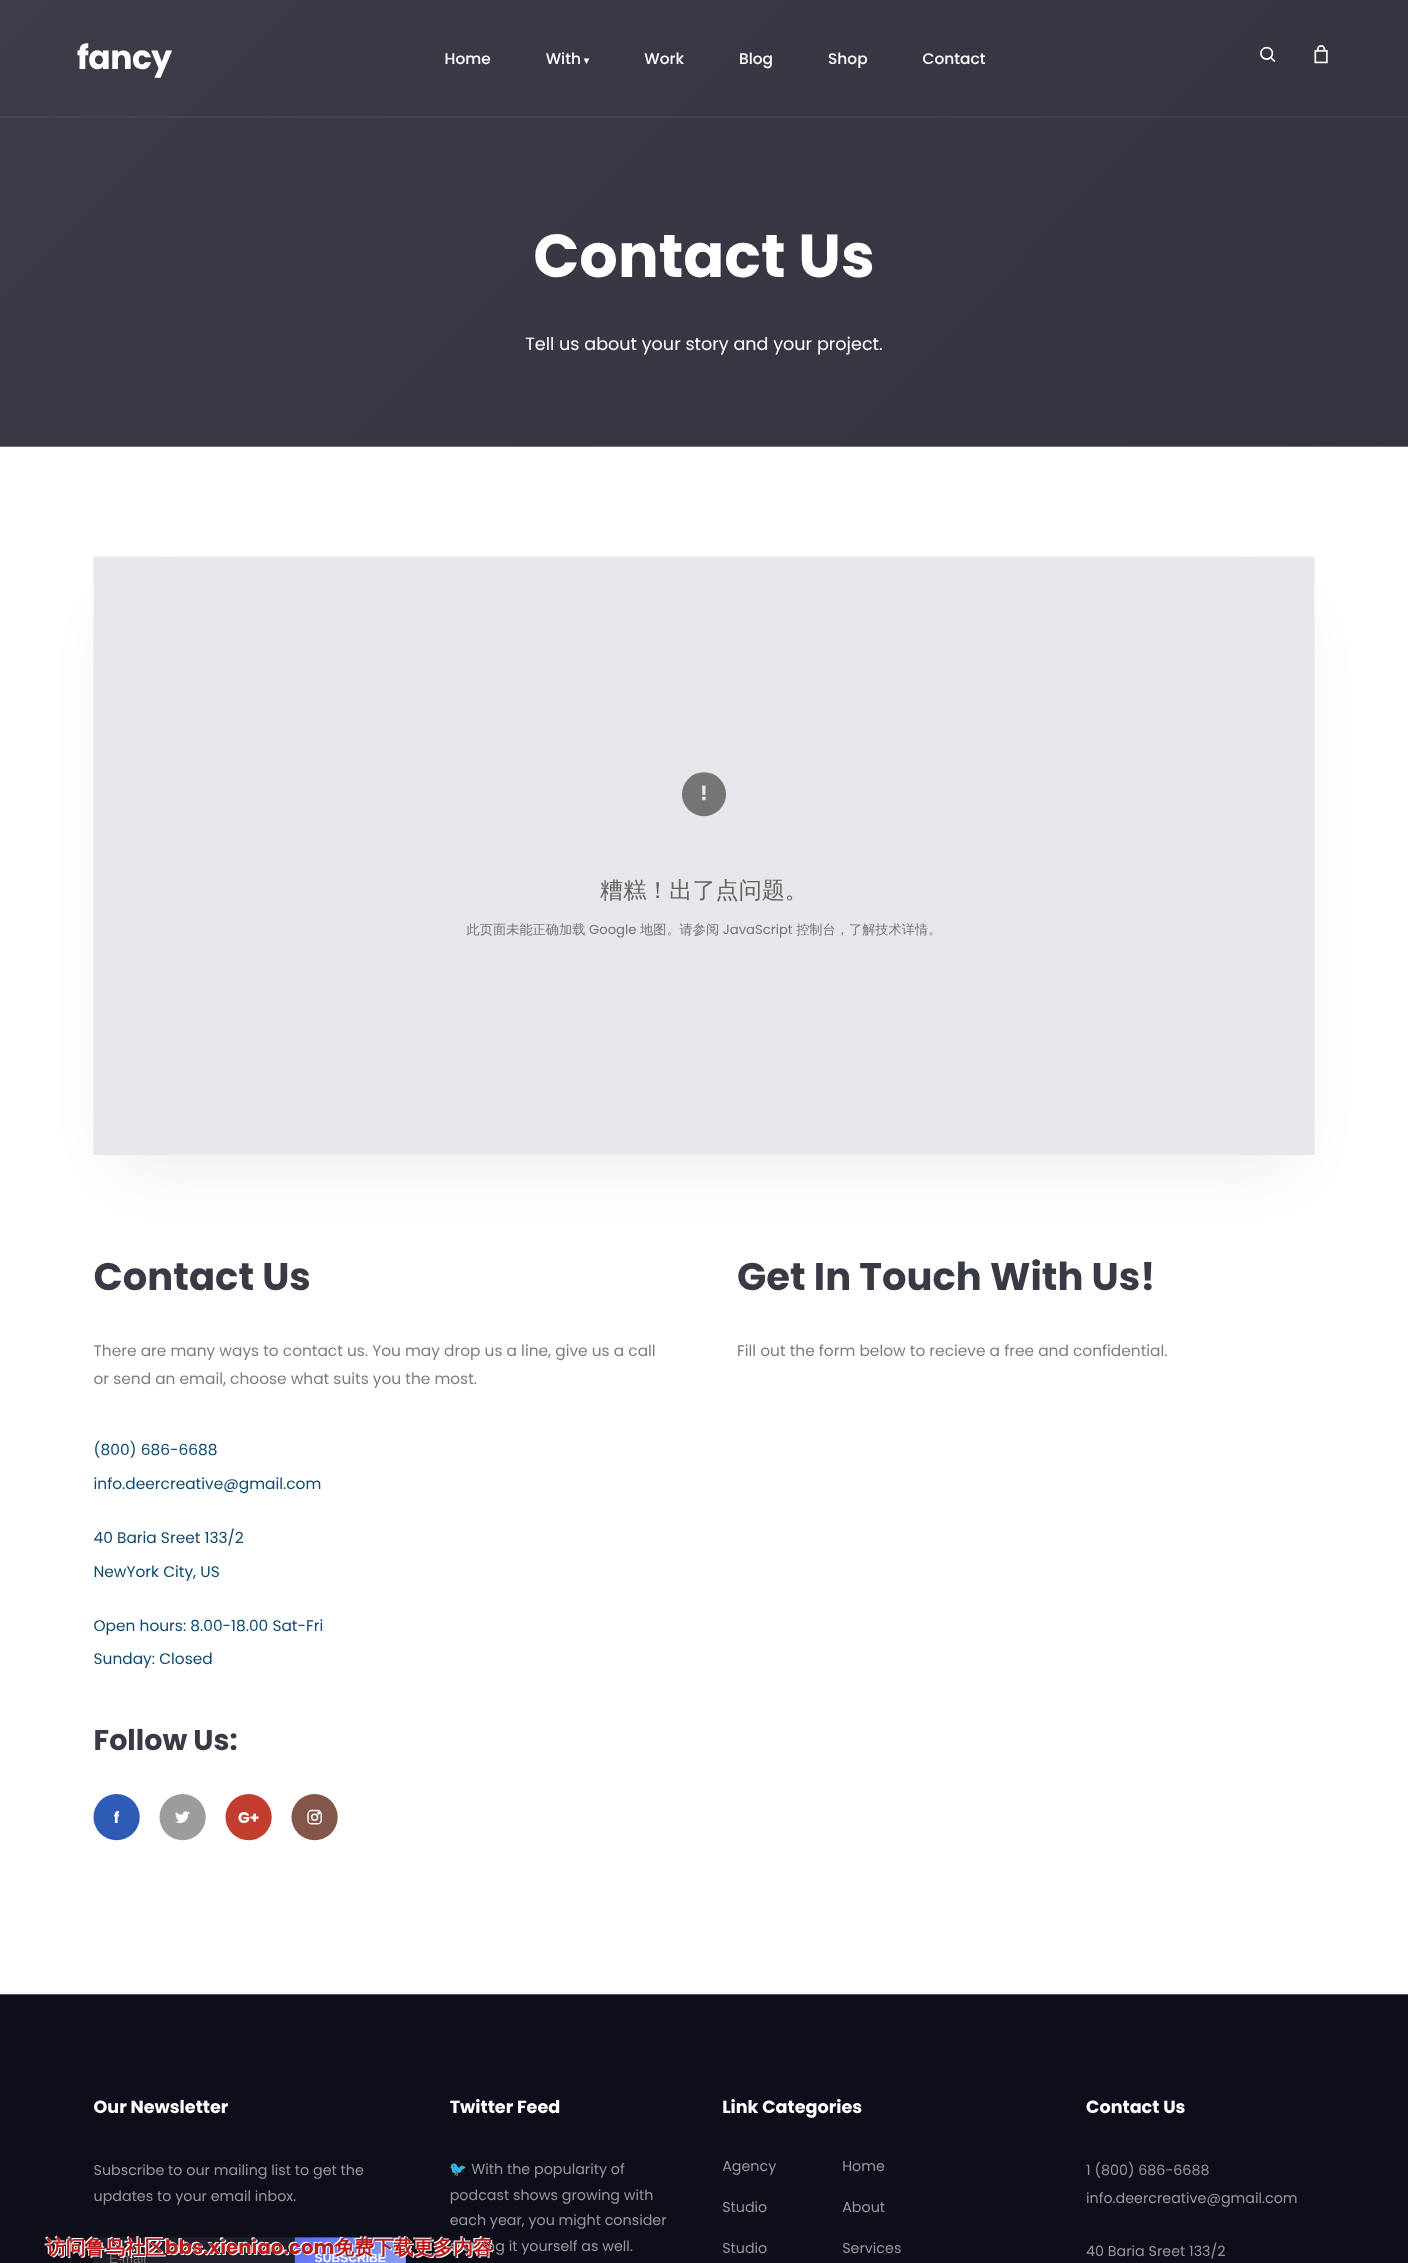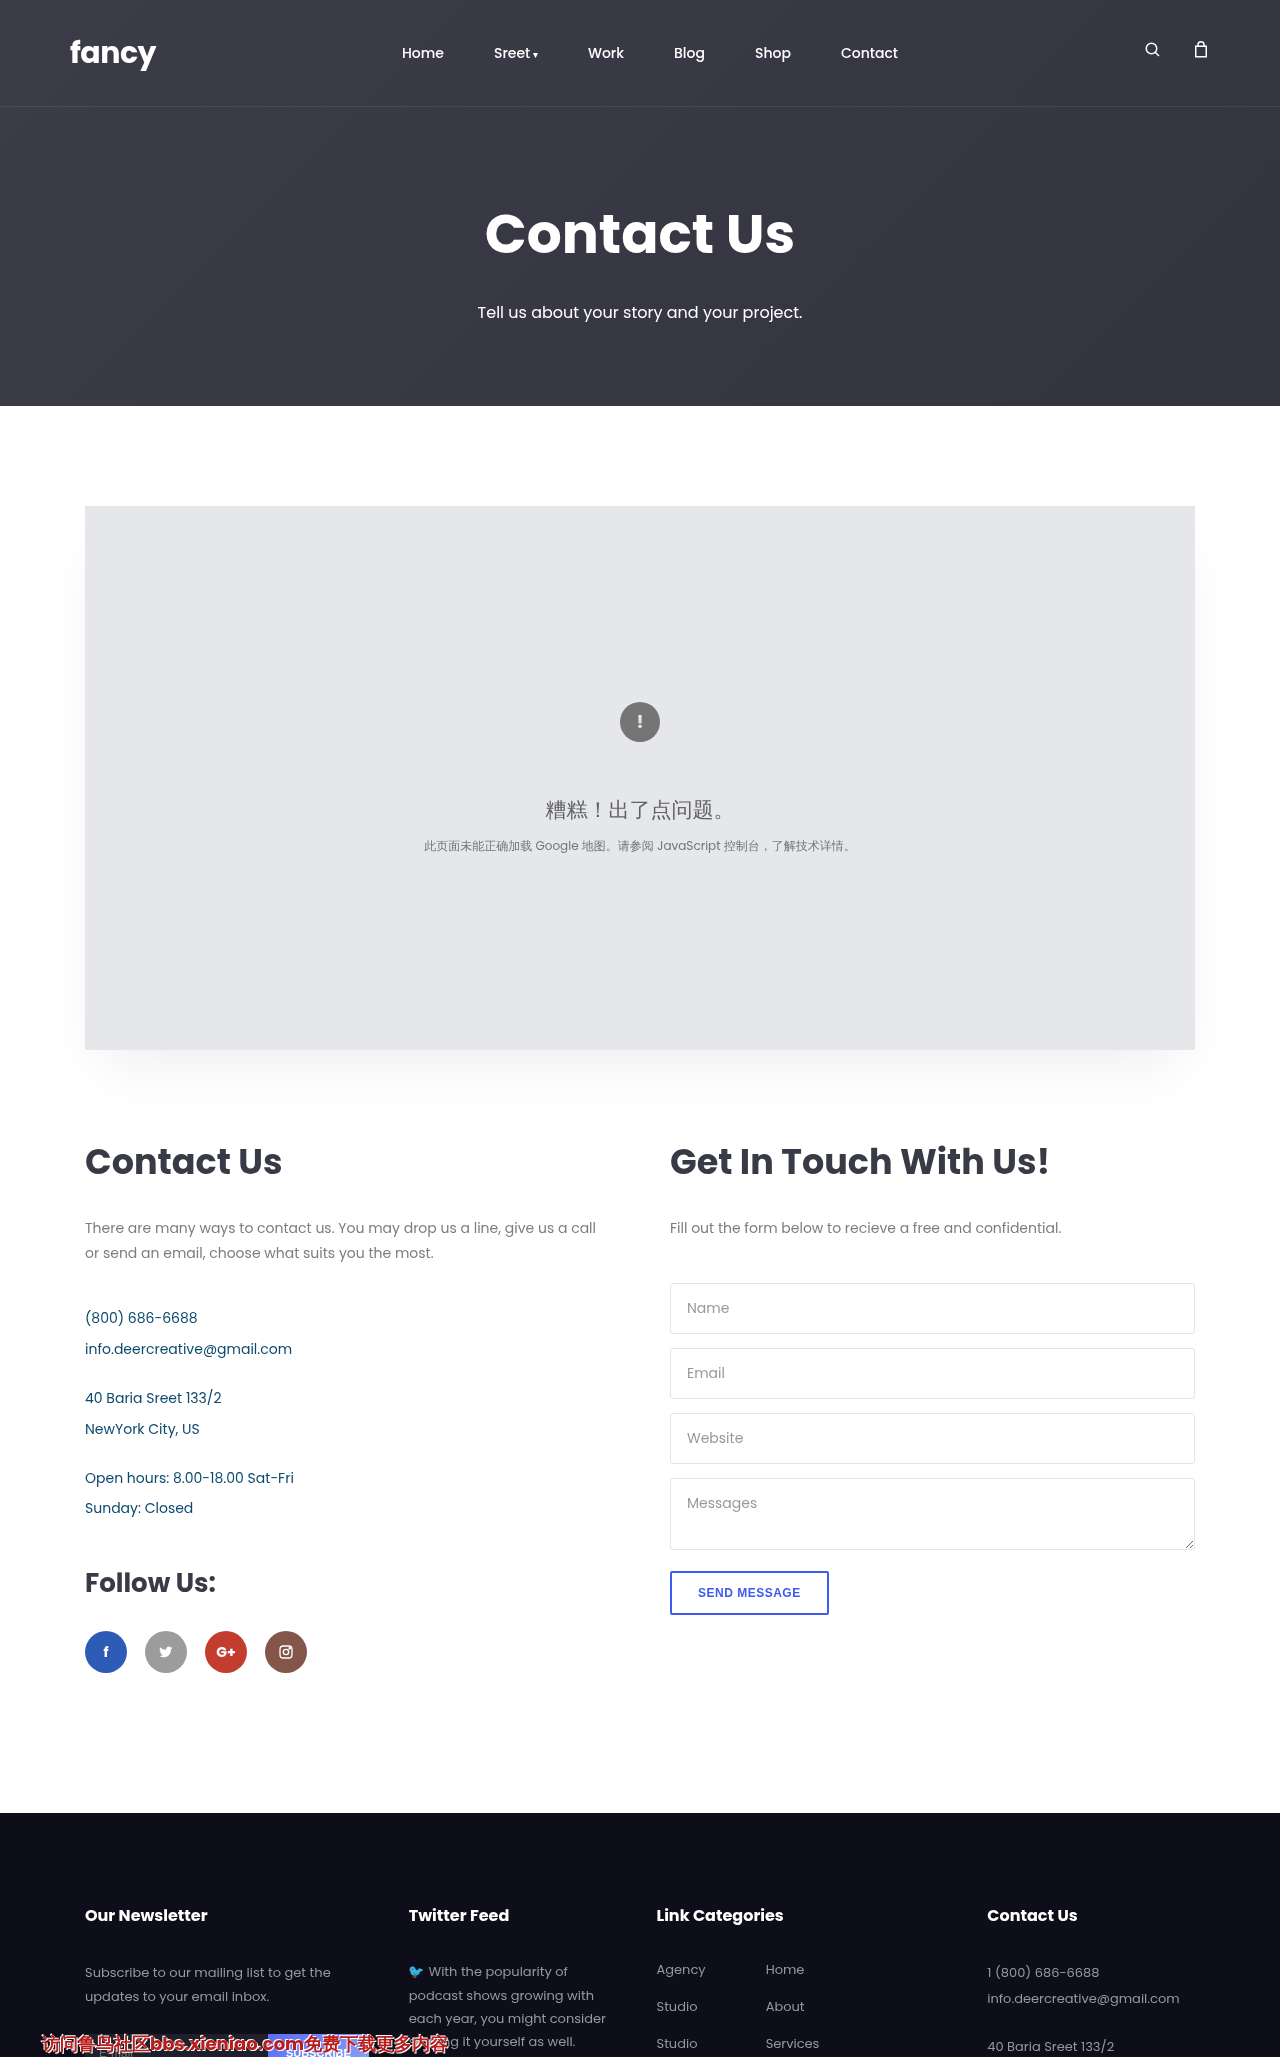--- a/index.html
+++ b/index.html
@@ -66,21 +66,21 @@
 </style>
 </head>
 <body>
 
 <div class="hero">
   <div class="hero-overlay"></div>
   <div class="header-bar">
     <div class="logo">fancy</div>
     <nav class="nav">
       <a href="#">Home</a>
-      <a href="#" class="pages">Sreet</a>
+      <a href="#" class="pages">With</a>
       <a href="#">Work</a>
       <a href="#">Blog</a>
       <a href="#">Shop</a>
       <a href="#">Contact</a>
     </nav>
     <div class="header-icons">
       <span><svg class="icon-svg" viewBox="0 0 24 24">
             <circle cx="10" cy="10" r="7"></circle>
             <line x1="20" y1="20" x2="15" y2="15"></line>
           </svg></span>
@@ -137,27 +137,20 @@
               <circle cx="12" cy="12" r="4"></circle>
               <circle cx="17.5" cy="6.5" r="1" fill="#fff"></circle>
             </svg>
           </div>
       </div>
     </div>
 
     <div class="col">
       <h2 class="section-h">Get In Touch With Us!</h2>
       <p class="section-p">Fill out the form below to recieve a free and confidential.</p>
-      <div class="form" style="margin-top:42px">
-        <input type="text" placeholder="Name" style="">
-        <input type="text" placeholder="Email" style="">
-        <input type="text" placeholder="Website" style="">
-        <textarea placeholder="Messages" style=""></textarea>
-        <button class="send-btn">SEND MESSAGE</button>
-      </div>
     </div>
   </div>
 </div>
 
 <footer class="footer">
   <div class="footer-cols">
     <div class="f-col">
       <div class="f-h">Our Newsletter</div>
       <p class="f-p">Subscribe to our mailing list to get the updates to your email inbox.</p>
       <div class="f-sub-row">

